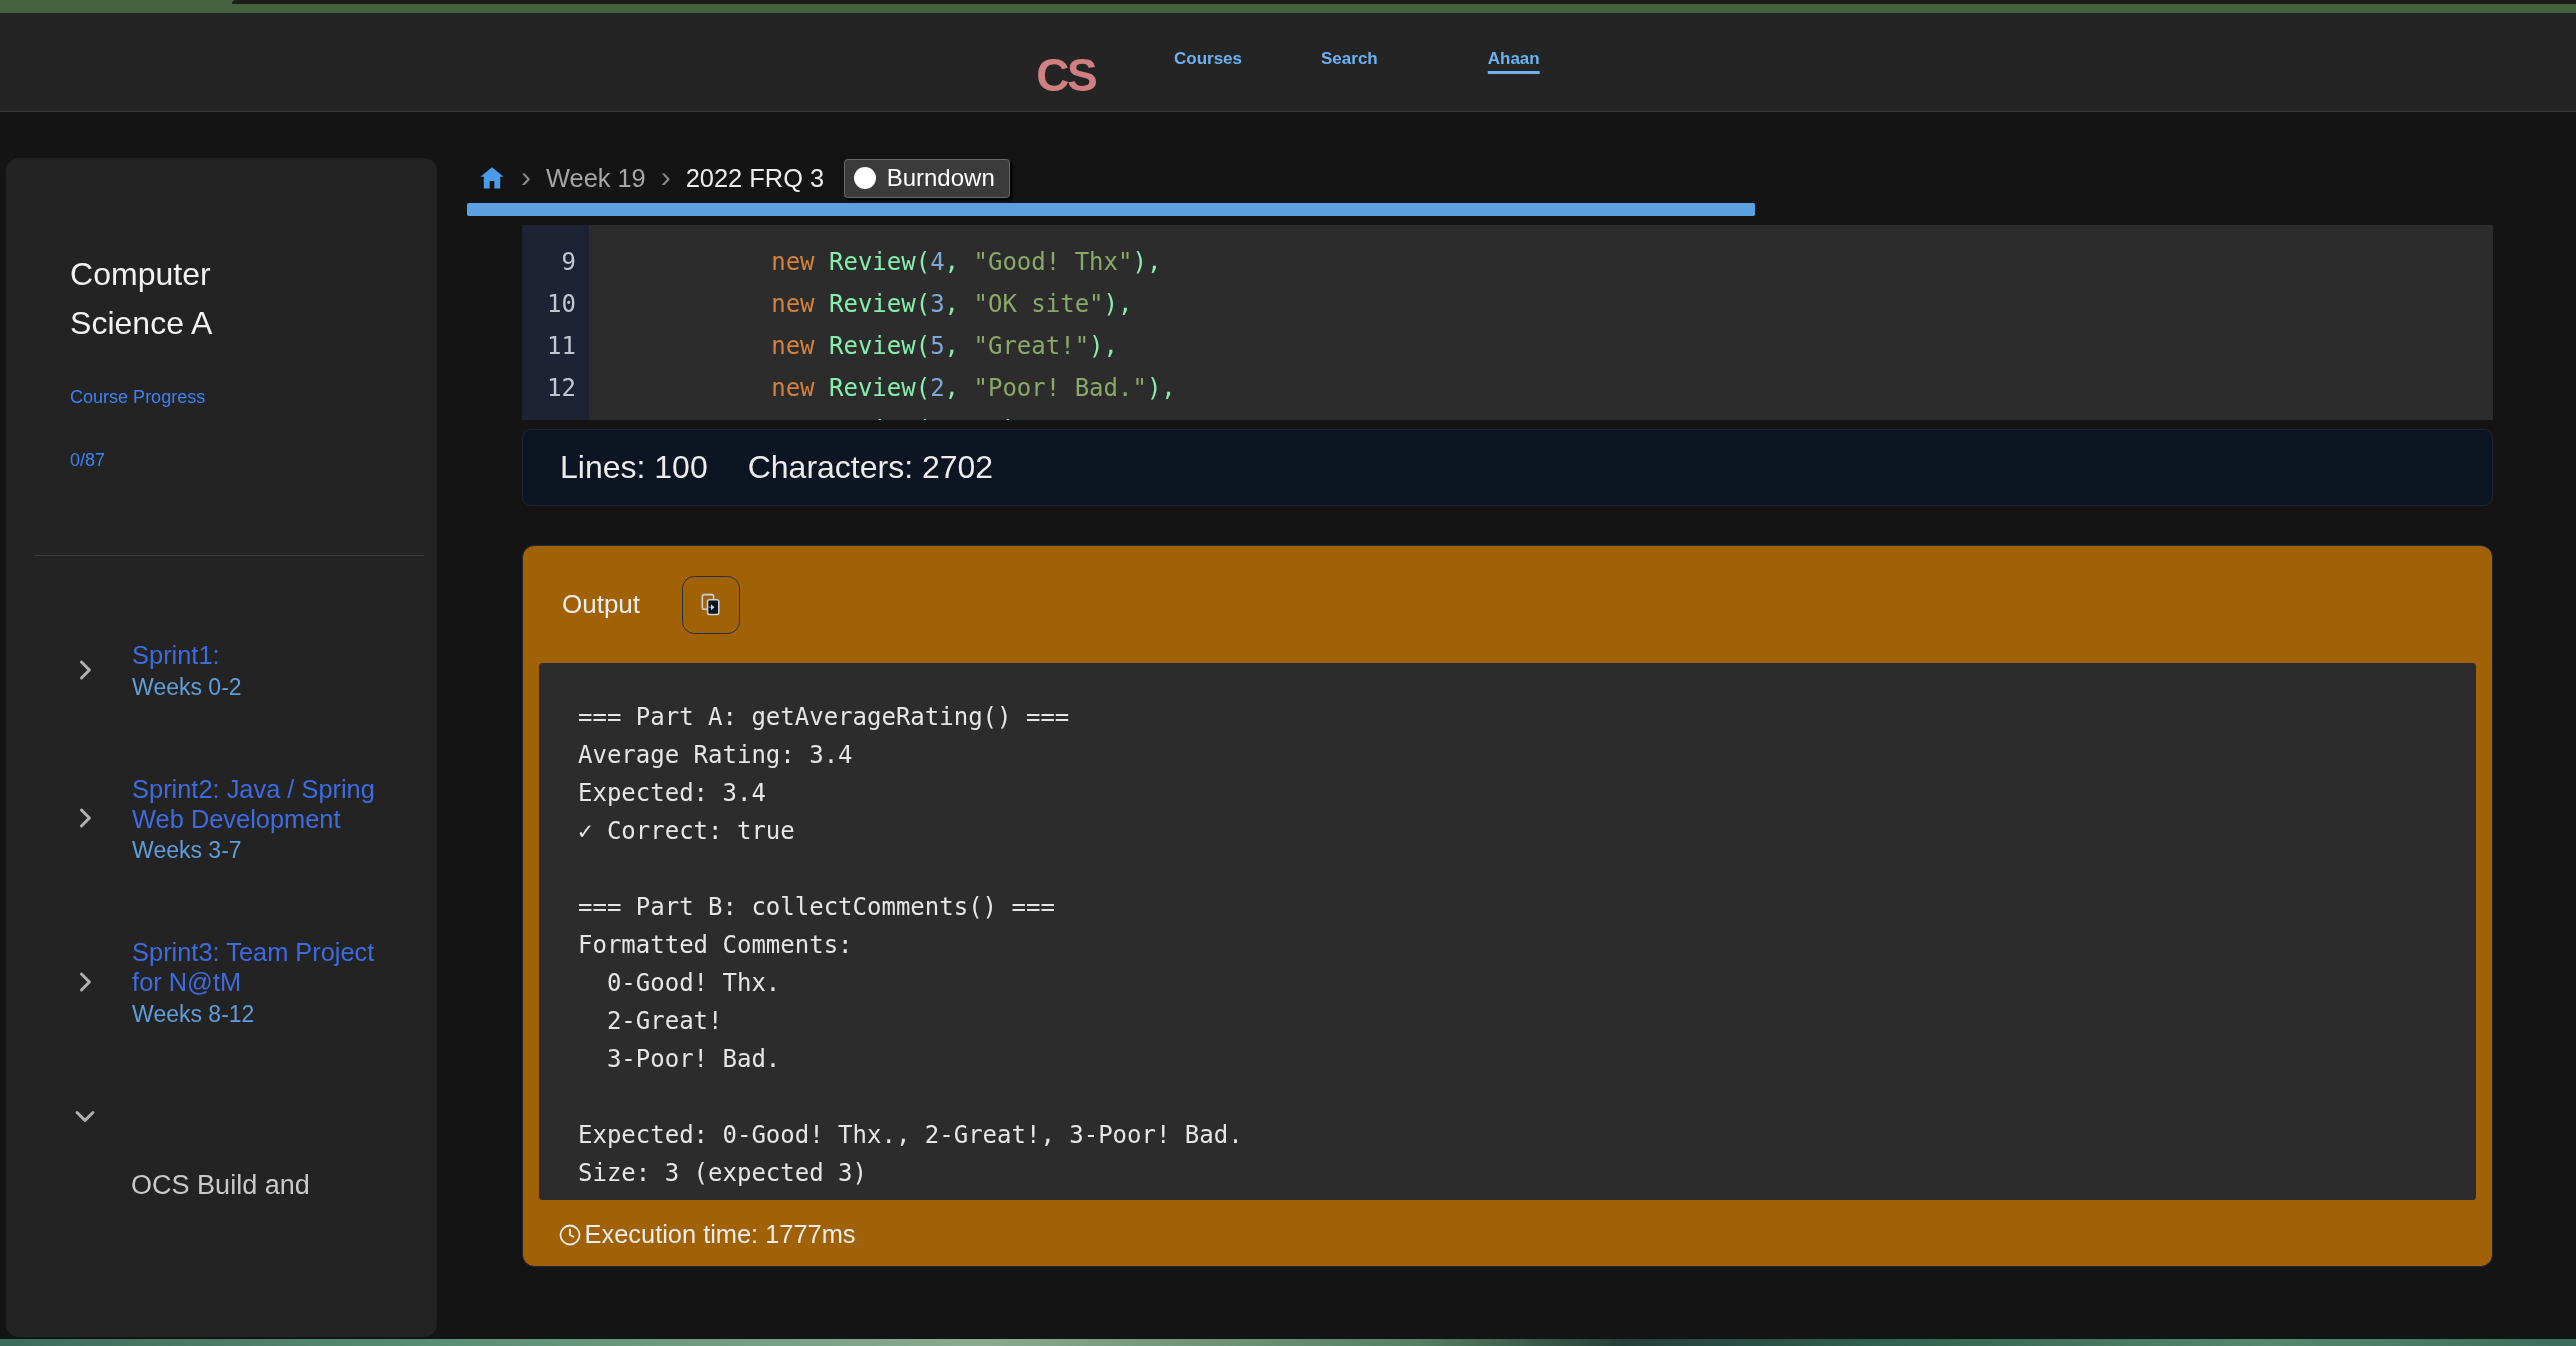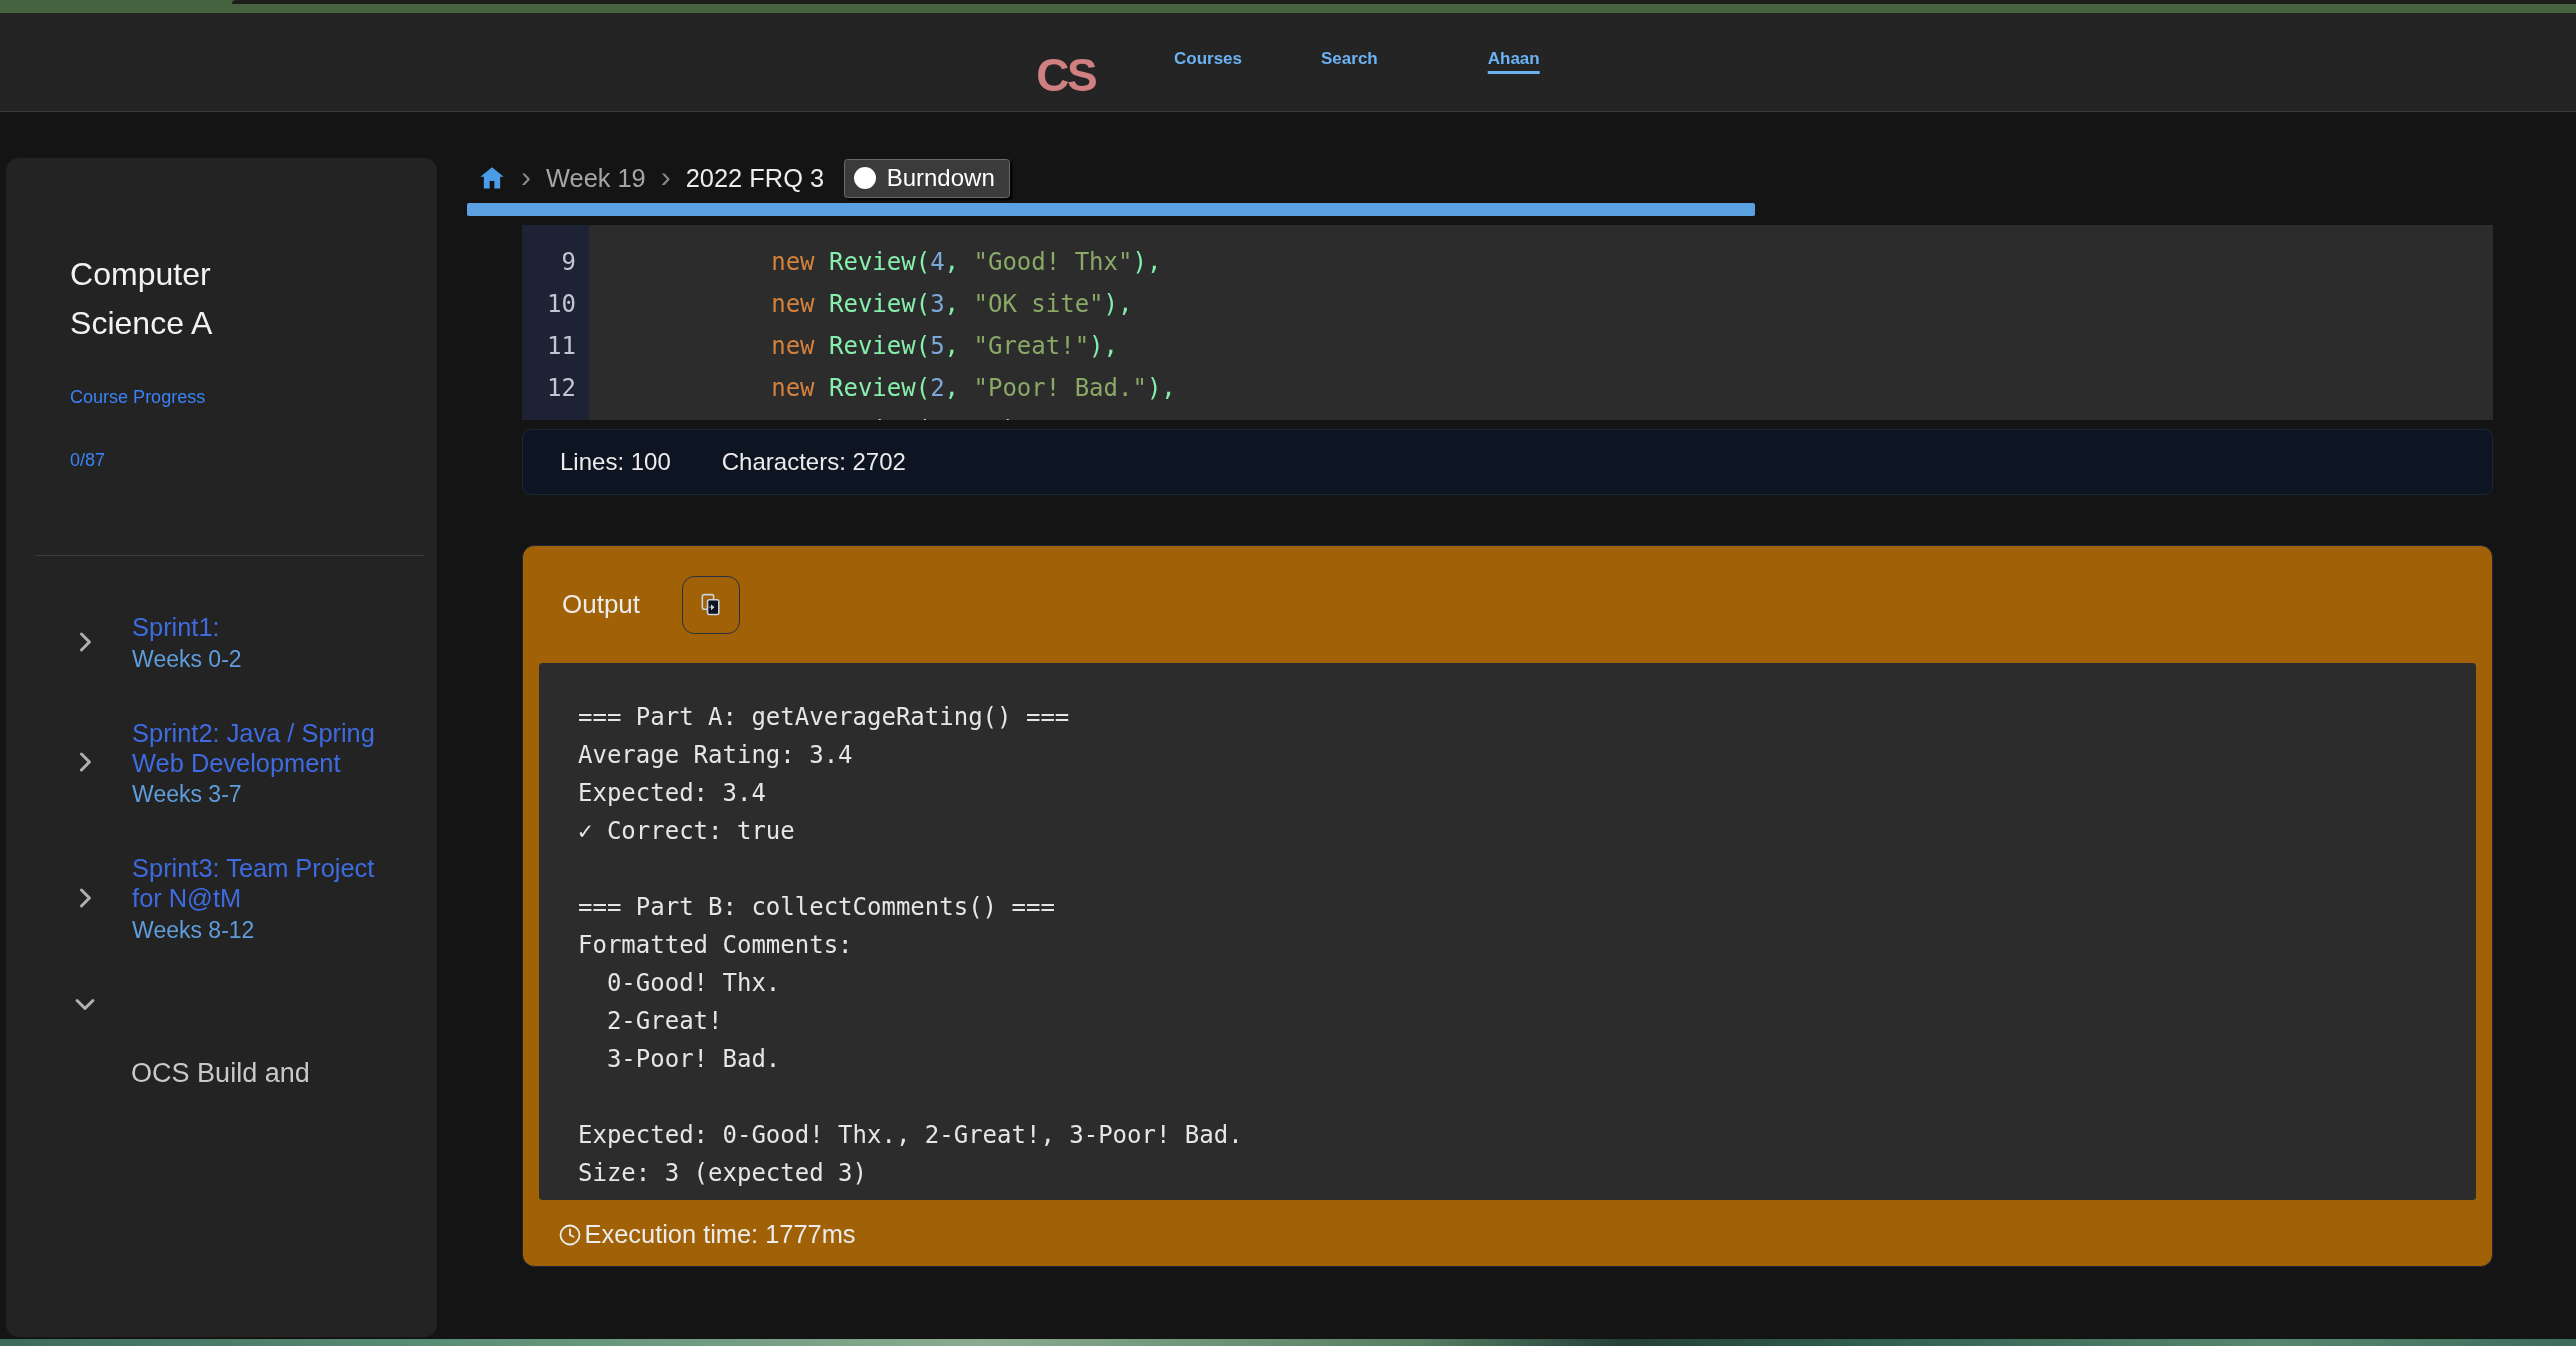--- a/index.html
+++ b/index.html
@@ -18,21 +18,21 @@
   .logo { font-size:46px; font-weight:900; letter-spacing:-2.6px; color:#d08080; margin-top:8.8px; line-height:46px; cursor:pointer; }
   .nav-link { font-size:17px; font-weight:700; color:#6cb2f2; line-height:32px; cursor:pointer; text-decoration:none; }
   .nav-link.current { text-decoration:underline; text-decoration-thickness:2.6px; text-underline-offset:7px; margin-left:31px; }
 
   
   .sidebar { position:absolute; left:6.1px; top:158px; width:431px; height:1179px; background:#232323; border-radius:13px; overflow:hidden; padding:92px 31px 0 64px; }
   .course-title { color:#f2f2f2; font-size:32px; font-weight:500; line-height:49px; width:263px; margin-bottom:39px; }
   .progress-row { display:flex; gap:42px; font-size:18px; color:#3b82f6;flex-direction:column; }
   .sidebar hr { border:none; border-top:1.8px solid #3a3a3a; margin:84px -17.5px 0 -35px; }
   .sprint-list { margin-top:56px; display:flex; flex-direction:column; gap:46px; }
-  .sprint-item { display:flex; gap:32px; align-items:center; cursor:pointer; }
+  .sprint-item { display:flex; gap:32px; align-items:center; cursor:pointer;margin-top:28px; }
   .sprint-chevron { flex-shrink:0; width:30px; height:30px; }
   .sprint-title { color:#3e6be0; font-size:25.4px; line-height:30px; font-weight:500; }
   .sprint-weeks { color:#5f9edb; font-size:23px; line-height:26px; margin-top:3.5px; font-weight:500; }
   .partial-item { margin:39px 0 0 61px; color:#c9c9c9; font-size:27px; }
 
   
   .breadcrumb { position:absolute; left:478px; top:159px; display:flex; align-items:center; gap:15px; font-size:25.4px; }
   .bc-sep { color:#8a8a8a; font-size:30px; line-height:26px; margin-top:-3.5px; }
   .bc-week { color:#a5a5a5; cursor:pointer; }
   .bc-current { color:#ececec; }
@@ -48,22 +48,22 @@
   .code-scroll { margin-top:-26px; }
   .code-line { display:flex; height:42px; font-family:"DejaVu Sans Mono", monospace; font-size:24px; line-height:42px; }
   .ln { width:67px; flex-shrink:0; background:#1d2334; color:#c2c6d0; text-align:right; padding-right:13px; }
   .code { white-space:pre; padding-left:8.8px; }
   .tok-pl { color:#86efac; }
   .tok-kw { color:#d4823c; }
   .tok-nu { color:#7da9d8; }
   .tok-st { color:#8aa866; }
 
   
-  .stats { position:absolute; left:522px; top:429px; width:1971px; height:66px; background:#0d1522; border:0.9px solid #1c2637; border-radius:8.8px;
-    display:flex; align-items:center; gap:51px; padding-left:37px; color:#ececec; font-size:24px; }
+  .stats { position:absolute; left:522px; top:429px; width:1971px; height:77px; background:#0d1522; border:0.9px solid #1c2637; border-radius:8.8px;
+    display:flex; align-items:center; gap:40px; padding-left:37px; color:#ececec; font-size:32px; }
 
   
   .output-card { position:absolute; left:522px; top:545px; width:1971px; height:722px; background:#a16207; border:0.9px solid #1c2637; border-radius:12.3px; }
   .output-header { height:117px; display:flex; align-items:center; gap:42px; padding-left:39px; }
   .output-title { color:#ececec; font-size:26px; }
   .copy-btn { width:58px; height:58px; border:1.8px solid #273042; border-radius:12.3px; background:transparent; display:flex; align-items:center; justify-content:center; cursor:pointer; }
   .console { margin:0 16px; height:537px; background:#2c2c2c; border-radius:3.5px; padding:35px 39px; overflow:hidden; }
   .console-text { font-family:"DejaVu Sans Mono", monospace; font-size:24px; line-height:38px; color:#e6e6e6; white-space:pre; }
   .exec-row { height:69px; display:flex; align-items:center; gap:2.6px; padding-left:35px; color:#ececec; font-size:25.4px; }
 </style>

